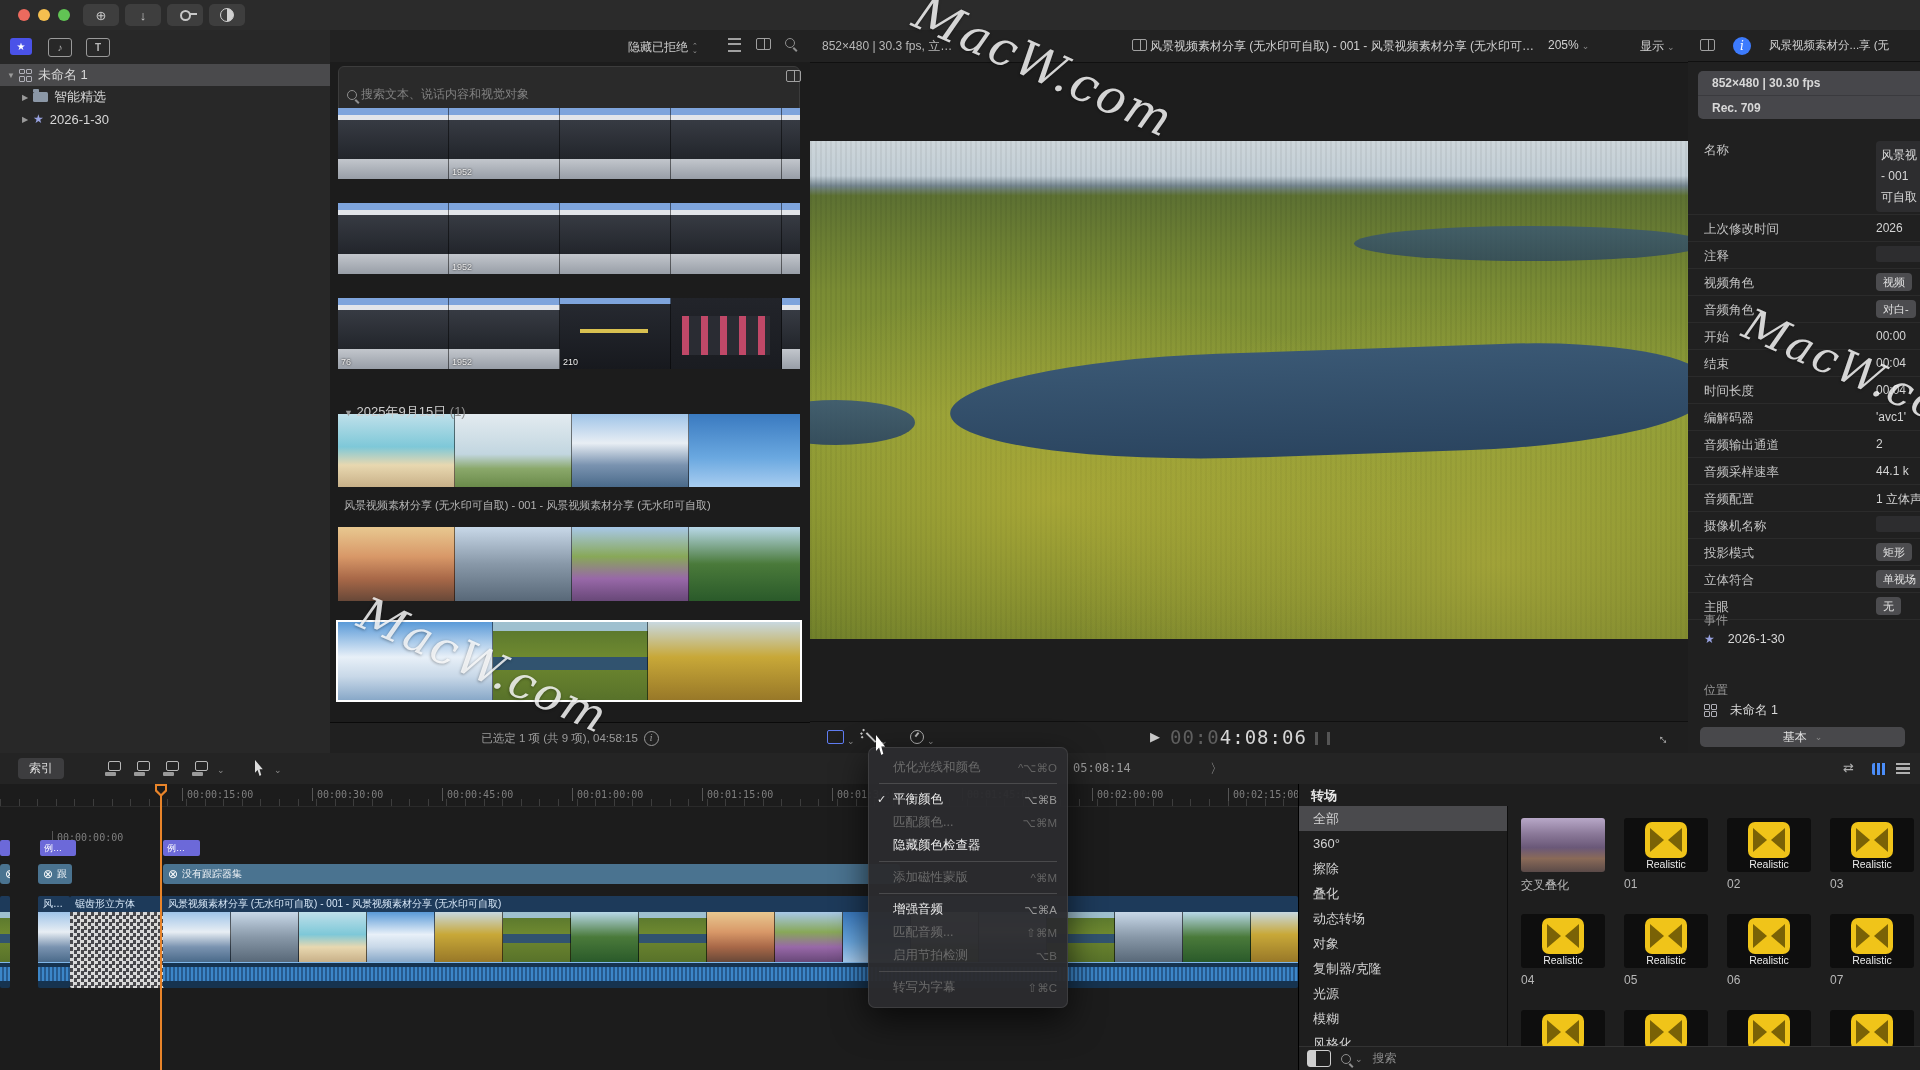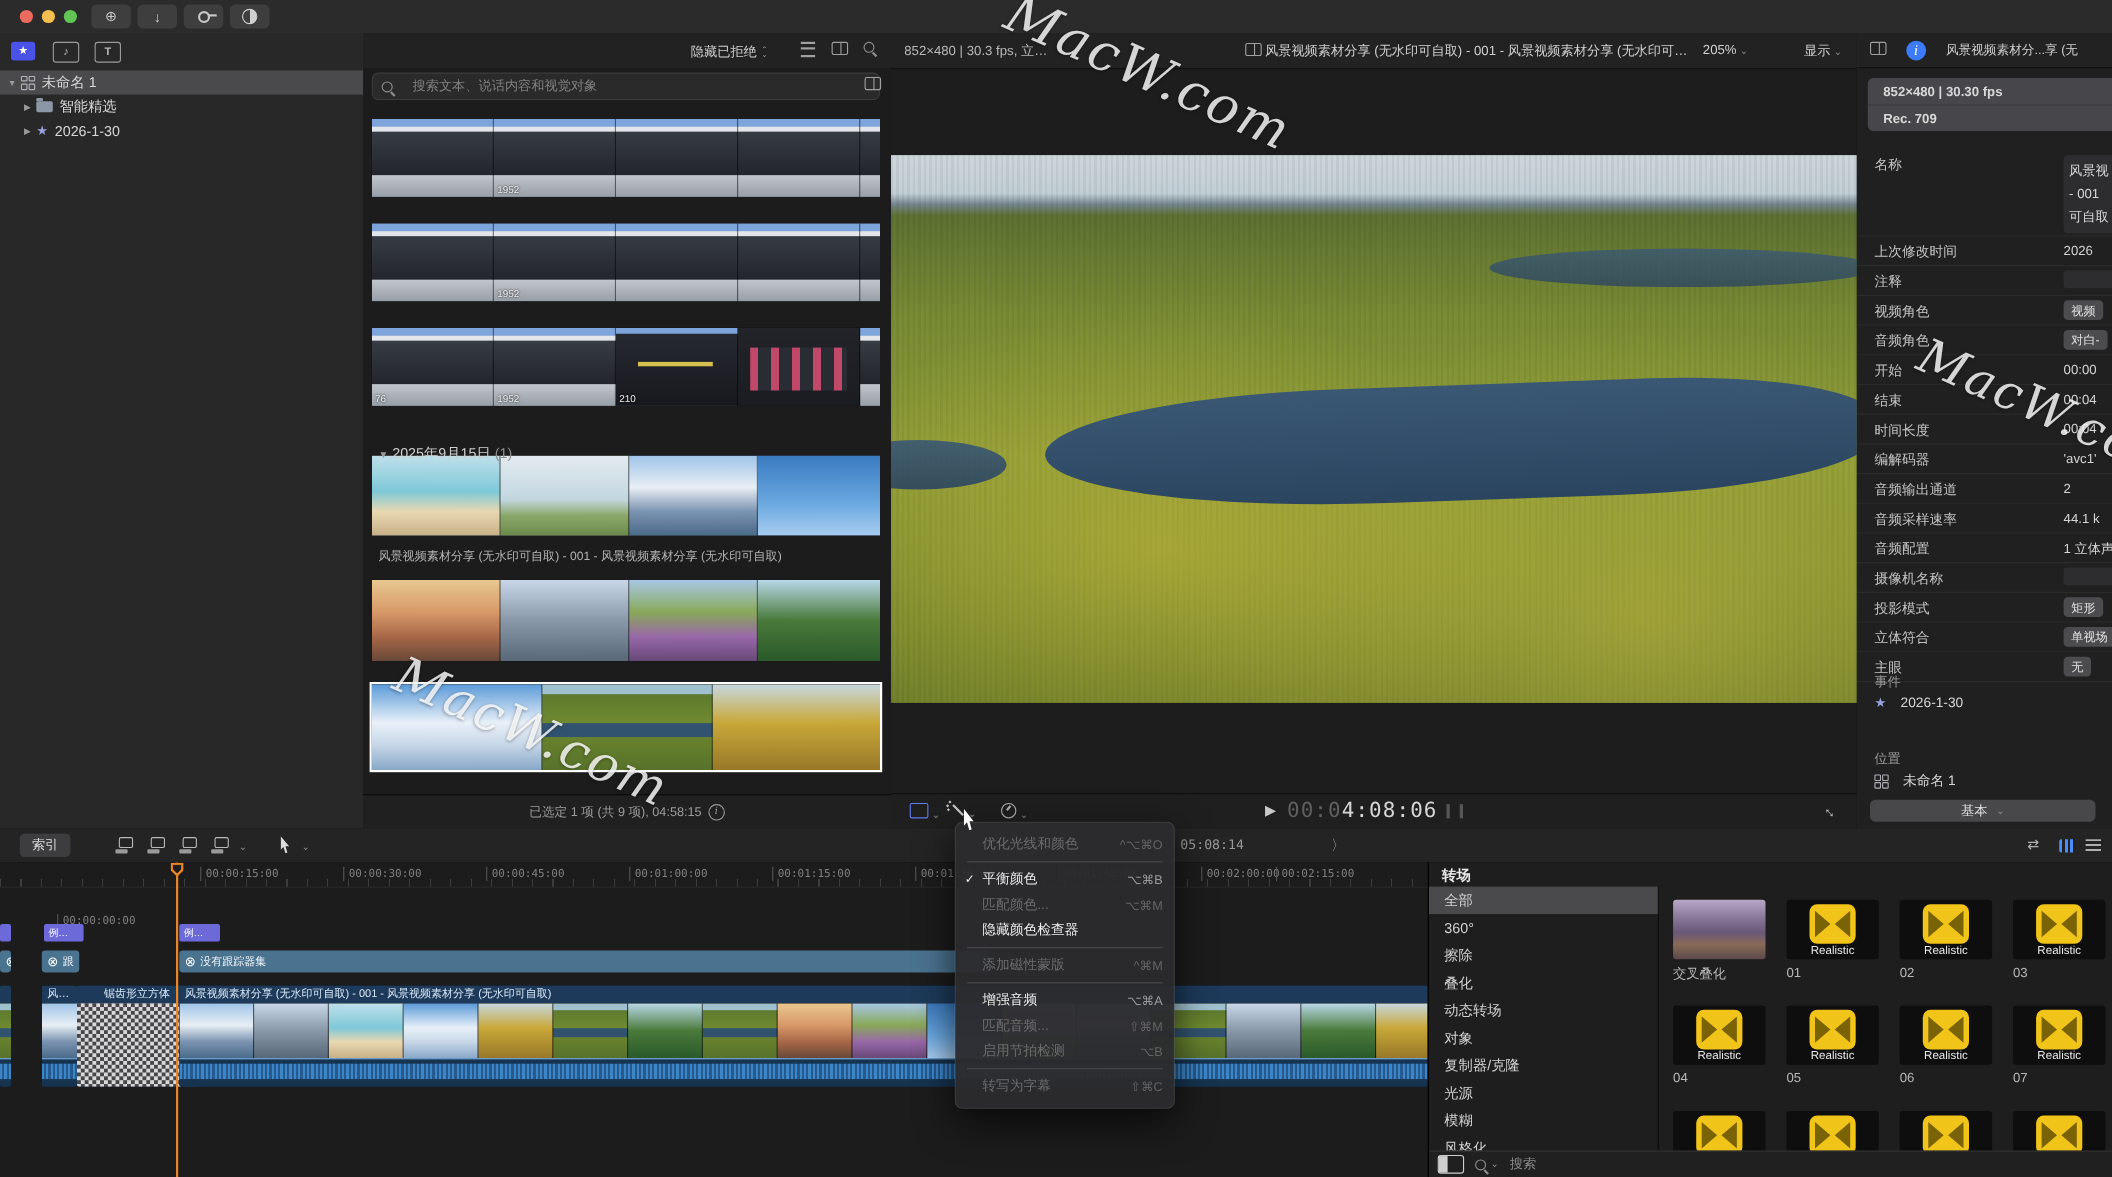--- a/index.html
+++ b/index.html
@@ -34,21 +34,21 @@
   #browser-toolbar{position:absolute;left:0;top:0;width:480px;height:32px;background:#222;}
   .b-ico{position:absolute;top:8px;color:#a8a8a8;font-size:12px;}
   .updown{display:inline-flex;flex-direction:column;font-size:7px;line-height:5px;color:#9a9a9a;margin-left:4px;vertical-align:middle;}
   .mag{display:inline-block;width:8px;height:8px;border:1.5px solid #8f8f8f;border-radius:50%;position:relative;}
   .mag::after{content:"";position:absolute;left:8px;top:8px;width:5px;height:1.5px;background:#8f8f8f;transform:rotate(45deg);transform-origin:0 0;}
   .film-ico{display:inline-block;width:13px;height:10px;border:1.5px solid #a0a0a0;border-radius:2px;position:relative;}
   .film-ico::after{content:"";position:absolute;left:50%;top:0;bottom:0;width:1.5px;background:#a0a0a0;}
   .list-ico{display:inline-block;width:13px;height:10px;border-top:2px solid #a0a0a0;border-bottom:2px solid #a0a0a0;position:relative;}
   .list-ico::after{content:"";position:absolute;left:0;right:0;top:3px;height:2px;background:#a0a0a0;}
   #search-bar{position:absolute;left:8px;top:36px;width:444px;height:23px;background:#2a2a2a;border:1px solid #3c3c3c;border-radius:6px;
-              display:flex;align-items:center;padding:0 8px;gap:18px;font-size:12px;color:#808080;}
+              display:flex;align-items:center;padding:16px 8px;gap:4px;font-size:12px;color:#808080;}
   .film-row{position:absolute;left:8px;width:462px;display:flex;overflow:hidden;background:#000;}
   .film-row.sel{outline:2px solid #fff;outline-offset:0;}
   .th{flex:0 0 auto;height:100%;position:relative;overflow:hidden;border-right:1px solid rgba(0,0,0,.5);}
   .th .lbl{position:absolute;left:3px;bottom:2px;font-size:9px;color:#eee;text-shadow:0 0 2px #000;}
   .t-desktop{background:linear-gradient(180deg,#7ea4dc 0%,#7ea4dc 10%,#e2e5ea 10%,#e2e5ea 17%,#373b43 17%,#22252b 72%,#c2c6cc 72%,#989ea7 100%);}
   .t-console{background:linear-gradient(180deg,#7ea4dc 0%,#7ea4dc 8%,#262930 8%,#17191e 100%);}
   .t-console::after{content:"";position:absolute;left:18%;top:44%;width:62%;height:4px;background:#d8c050;}
   .t-pink{background:linear-gradient(180deg,#22242a 0%,#1a1c21 100%);}
   .t-pink::after{content:"";position:absolute;left:10%;top:25%;width:80%;height:55%;
     background:repeating-linear-gradient(90deg,#c04868 0 7px,#2a2c33 7px 19px);}
@@ -489,21 +489,21 @@
         <div id="ruler-ticks"></div>
         <div class="rlabel" style="left: 52px; margin-top: 43px;">00:00:00:00</div>
         <div class="rlabel" style="left: 182px;">00:00:15:00</div>
         <div class="rlabel" style="left: 312px;">00:00:30:00</div>
         <div class="rlabel" style="left: 442px;">00:00:45:00</div>
         <div class="rlabel" style="left: 572px;">00:01:00:00</div>
         <div class="rlabel" style="left: 702px;">00:01:15:00</div>
         <div class="rlabel" style="left: 832px;">00:01:30:00</div>
         <div class="rlabel" style="left: 962px;">00:01:45:00</div>
         <div class="rlabel" style="left: 1092px;">00:02:00:00</div>
-        <div class="rlabel" style="left: 1160px;">00:02:15:00</div>
+        <div class="rlabel" style="left: 1228px;">00:02:15:00</div>
       </div>
     <div id="tl-lanes">
         <div class="chip" style="left: 0px; width: 10px;"></div>
         <div class="chip" style="left: 40px; width: 36px;">例…</div>
         <div class="chip" style="left: 163px; width: 37px;">例…</div>
         <div class="trackbar" style="left: 0px; width: 10px;">
           <span class="ox">⊗</span>
         </div>
         <div class="trackbar" style="left: 38px; width: 34px;">
           <span class="ox">⊗</span>
@@ -520,21 +520,21 @@
           </div>
           <div class="wave"></div>
         </div>
         <div class="clip" style="left: 38px; width: 32px;">
           <div class="clip-head">风…</div>
           <div class="clip-film">
             <div class="th t-mountcloud" style="width: 67px;"></div>
           </div>
           <div class="wave"></div>
         </div>
-        <div class="clip" style="left: 70px; width: 109px; text-align: center;">
+        <div class="clip" style="left: 70px; width: 109px;">
           <div class="clip-head">锯齿形立方体</div>
           <div class="th t-checker" style="height: 76px; width: 100%;"></div>
         </div>
         <div class="clip" style="left: 163px; width: 1135px;">
           <div class="clip-head">风景视频素材分享 (无水印可自取) - 001 - 风景视频素材分享 (无水印可自取)</div>
           <div class="clip-film">
             <div class="th t-mountcloud" style="width: 67px;"></div>
             <div class="th t-alp" style="width: 67px;"></div>
             <div class="th t-beach" style="width: 67px;"></div>
             <div class="th t-snow" style="width: 67px;"></div>

